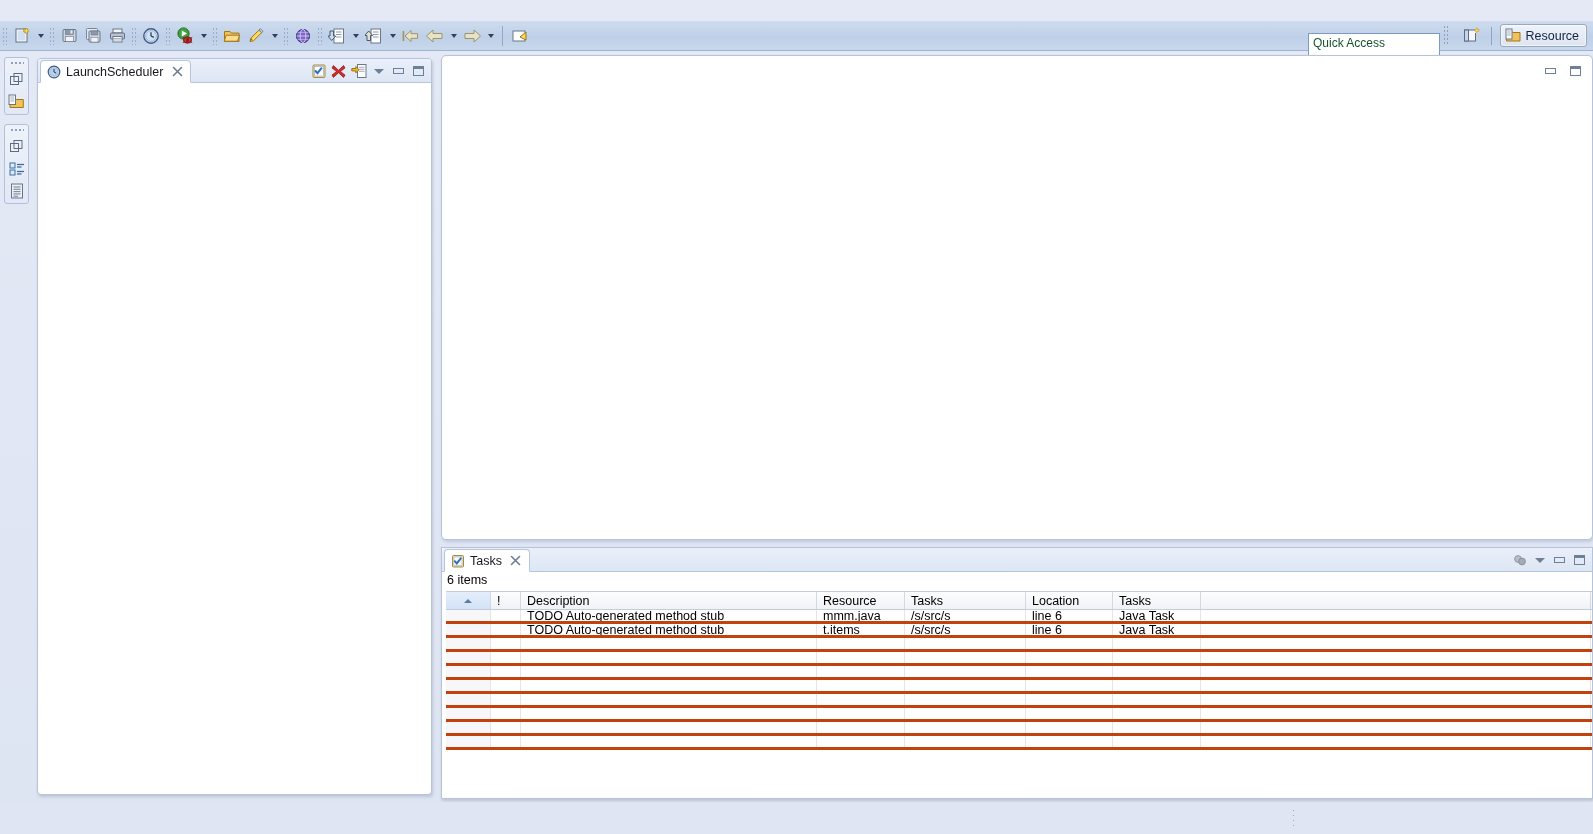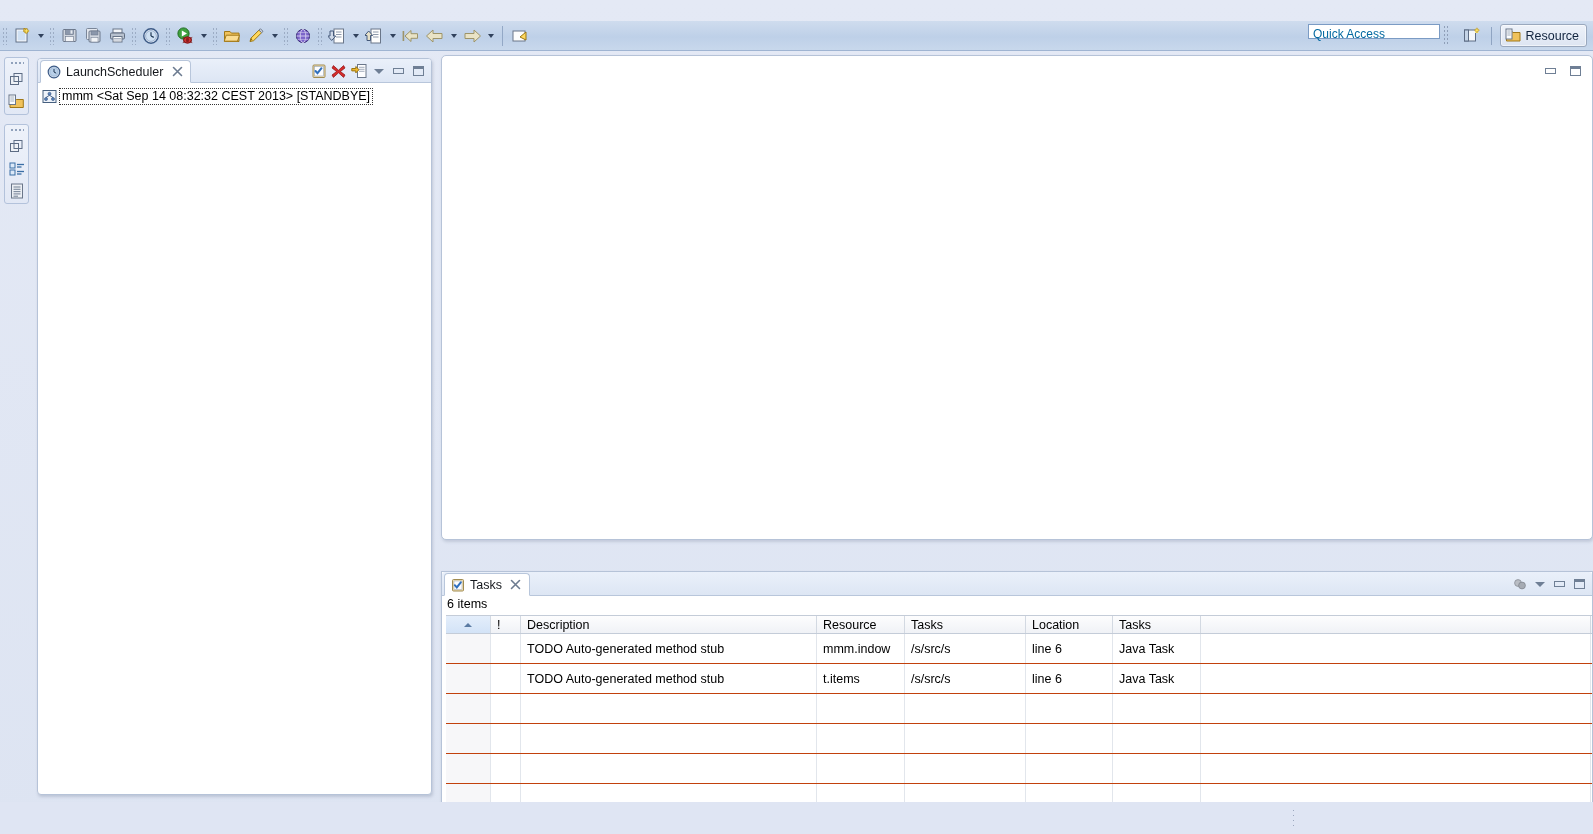--- a/index.html
+++ b/index.html
@@ -57,24 +57,24 @@
   }
   .tarrow::after {
     content:""; width:0;height:0;
     border-left:3.5px solid transparent; border-right:3.5px solid transparent;
     border-top:4px solid #30415c;
   }
   .tsep {
     width: 1px; height: 20px; background: #93a8c6; margin: 0 5px;
   }
   .quickaccess {
-    position: absolute; right: 153px; top: 3px;
-    width: 132px; height: 15px;
+    position: absolute; right: 153px; top: 12px;
+    width: 132px; height: 32px;
     border: 1px solid #7b9bc4; background: #fff;
-    font-size: 12px; color: #0369a1;
+    font-size: 12px; color: #14532d;
     padding: 1px 4px; line-height: 16px;
     font-family: "Liberation Sans", sans-serif;
   }
   .persp-sep {
     position:absolute; right:144px; top:4px; width:6px; height:21px;
     background-image: radial-gradient(circle, #8f9fb8 0.8px, transparent 1px);
     background-size: 3px 4px;
   }
   .persp-open {
     position: absolute; right: 109px; top: 4px;
@@ -192,21 +192,21 @@
     border-right: 1px solid #d3d9e2;
     font-size: 12.5px; color: #000;
     display: flex; align-items: center;
     padding-left: 6px; overflow: hidden; white-space: nowrap;
   }
   .th.sortcol {
     background: linear-gradient(180deg,#e4eefb 0%,#d3e3f7 100%);
     justify-content:center; padding-left:0;
   }
   .sortasc { width:0;height:0;border-left:4px solid transparent;border-right:4px solid transparent;border-bottom:4px solid #5b7ba3; }
-  .trow2 { display: flex; height: 30px; border-bottom: 1px solid #c2410c; }
+  .trow2 { display: flex; height: 14px; border-bottom: 3px solid #c2410c; }
   .td {
     border-right: 1px solid #e2e6ec;
     font-size: 12.5px; color: #000;
     display: flex; align-items: center;
     padding-left: 6px; overflow: hidden; white-space: nowrap;
   }
   .td.c0 { background: #f7f7f9; }
 
   
   .statusbar {
@@ -477,45 +477,35 @@
         <span class="vt">
             <span class="vt-min"></span>
           </span>
         <span class="vt">
             <span class="vt-max"></span>
           </span>
       </div>
     </div>
 
     <div class="tree">
-      <div class="trow focused">
-        <svg width="15" height="15" viewBox="0 0 15 15">
-          <rect x="1" y="1.5" width="13" height="12" fill="#eef3fa" stroke="#46607f"></rect>
-          <circle cx="7.5" cy="4.8" r="1.5" fill="#5b86c2" stroke="#2b4a73" stroke-width=".6"></circle>
-          <circle cx="4" cy="10" r="1.5" fill="#5b86c2" stroke="#2b4a73" stroke-width=".6"></circle>
-          <circle cx="11" cy="10" r="1.5" fill="#5b86c2" stroke="#2b4a73" stroke-width=".6"></circle>
-          <path d="M7.5 6.3 L4 8.5 M7.5 6.3 L11 8.5" stroke="#2b4a73" stroke-width=".8"></path>
-        </svg>
-        <span class="tlabel">mmm &lt;Sat Sep 14 08:32:32 CEST 2013&gt; [STANDBYE]</span>
-      </div>
     </div>
   </div>
 
   <div class="editor-area" style="left:441px; top:55px; width:1152px; height:485px;">
     <div class="editor-tools">
       <span class="vt">
           <span class="vt-min"></span>
         </span>
       <span class="vt">
           <span class="vt-max"></span>
         </span>
     </div>
   </div>
 
-  <div class="panel" style="left:441px; top:547px; width:1152px; height:252px; border-radius:0;margin-top:24px;">
+  <div class="panel" style="left:441px; top:547px; width:1152px; height:252px; border-radius:0;">
     <div class="tabrow">
       <div class="tab">
         <svg width="14" height="14" viewBox="0 0 14 14">
           <rect x="1.5" y="1.5" width="11" height="11.5" rx="1" fill="#f0dfb4" stroke="#a08b50"></rect>
           <rect x="3" y="3" width="8" height="8.5" fill="#fdfdfe" stroke="#97a3b5" stroke-width=".5"></rect>
           <path d="M3.8 7.2 l2 2.2 4-5" stroke="#2f6fbd" stroke-width="2" fill="none" stroke-linecap="round"></path>
         </svg>
         <span>Tasks</span>
         <span class="closex">
           <svg width="11" height="11" viewBox="0 0 11 11">
@@ -553,21 +543,21 @@
         <div class="th" style="width:121px">Tasks</div>
         <div class="th" style="width:87px">Location</div>
         <div class="th" style="width:88px">Tasks</div>
         <div class="th" style="width:390px"></div>
       </div>
 
       <div class="trow2">
         <div class="td c0" style="width:45px"></div>
         <div class="td" style="width:30px"></div>
         <div class="td" style="width:296px">TODO Auto-generated method stub</div>
-        <div class="td" style="width:88px">mmm.indow</div>
+        <div class="td" style="width:88px">mmm.java</div>
         <div class="td" style="width:121px">/s/src/s</div>
         <div class="td" style="width:87px">line 6</div>
         <div class="td" style="width:88px">Java Task</div>
         <div class="td" style="width:390px"></div>
       </div>
 
       <div class="trow2">
         <div class="td c0" style="width:45px"></div>
         <div class="td" style="width:30px"></div>
         <div class="td" style="width:296px">TODO Auto-generated method stub</div>

